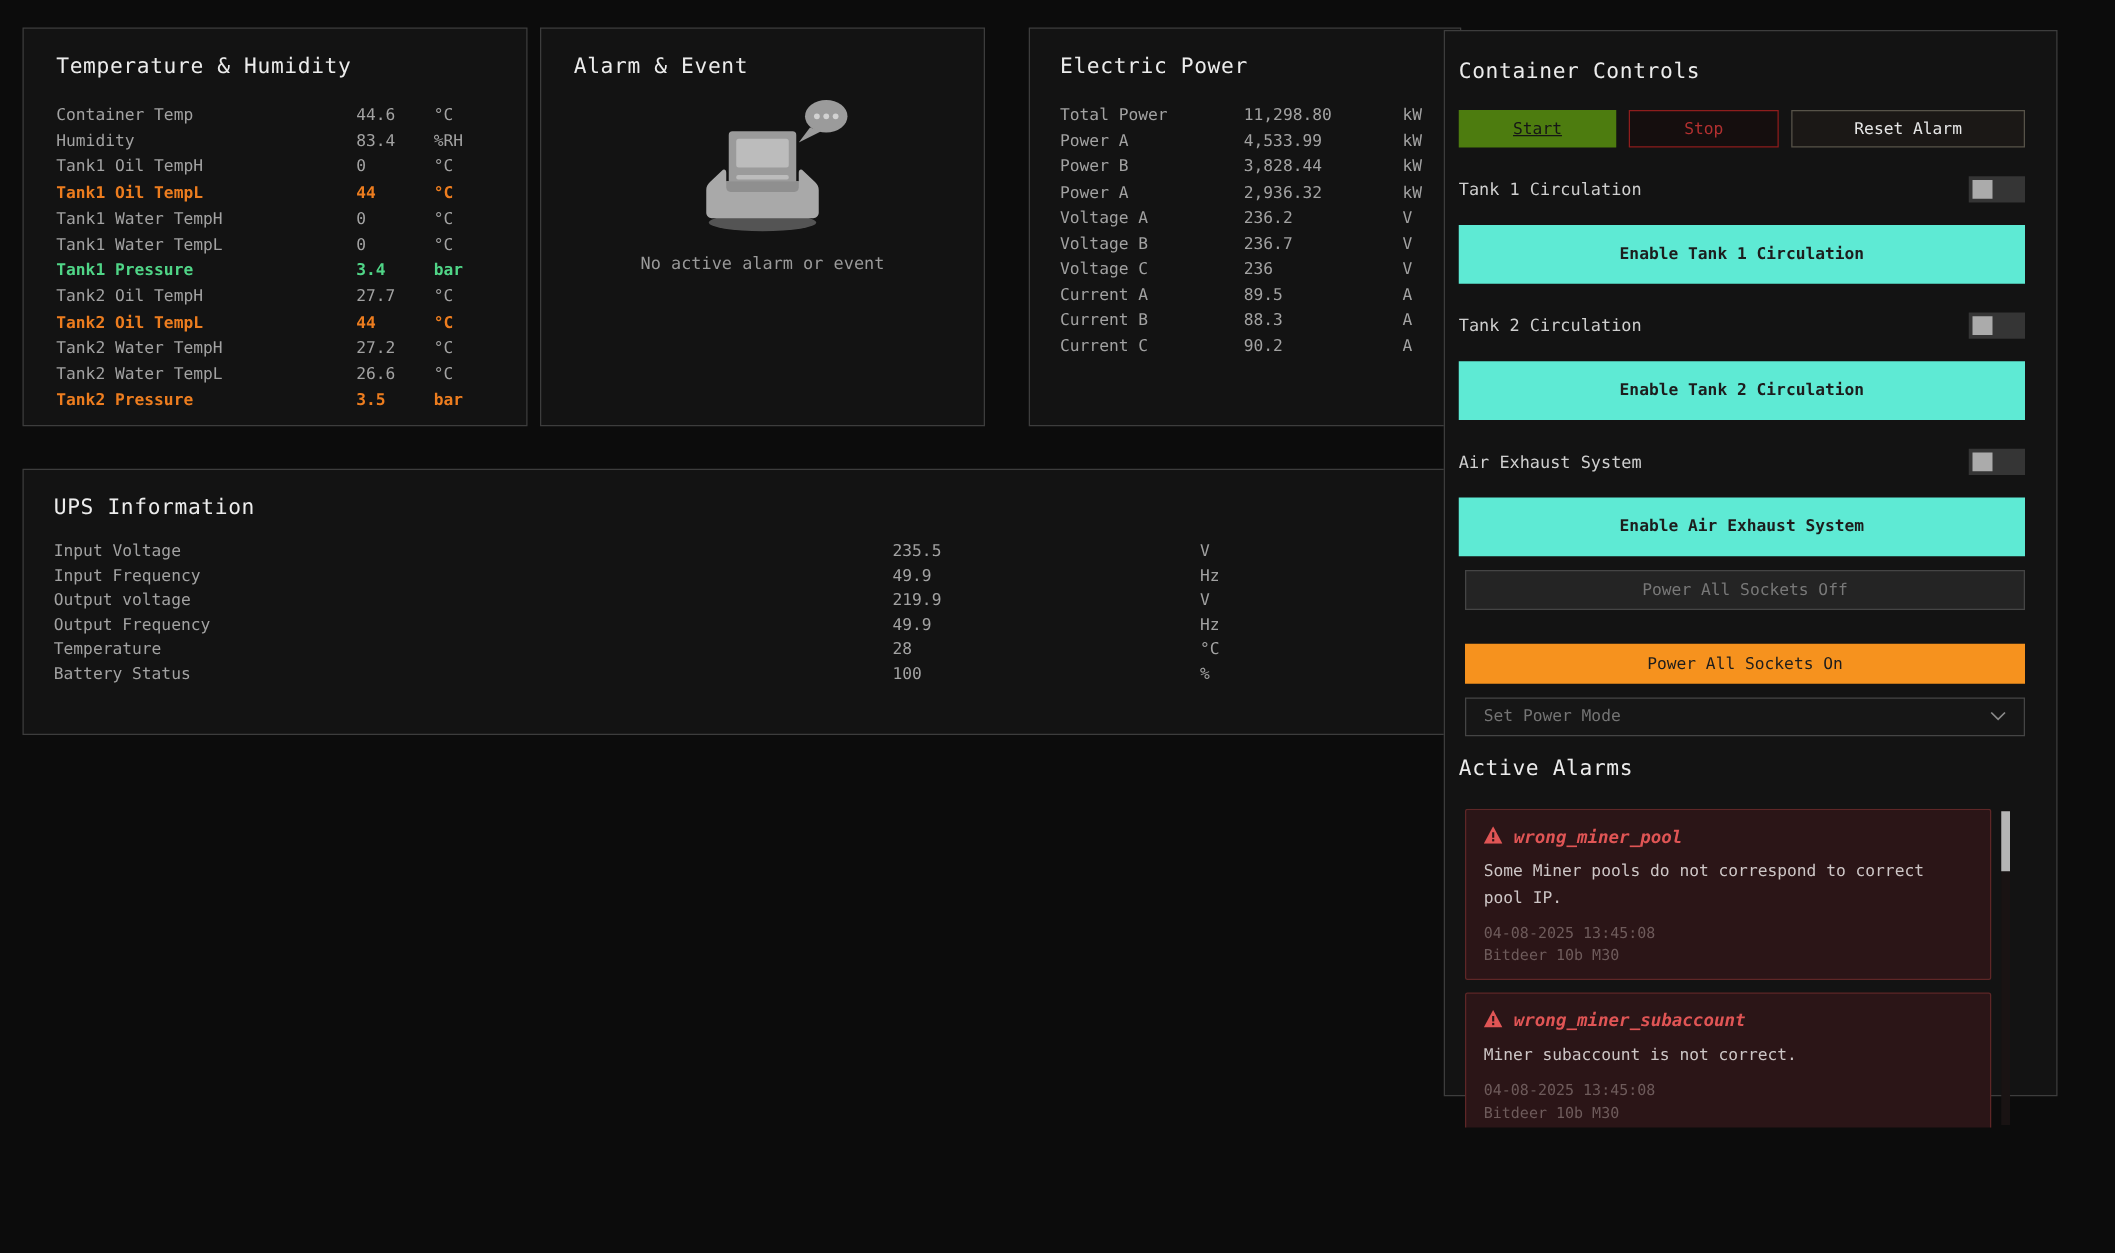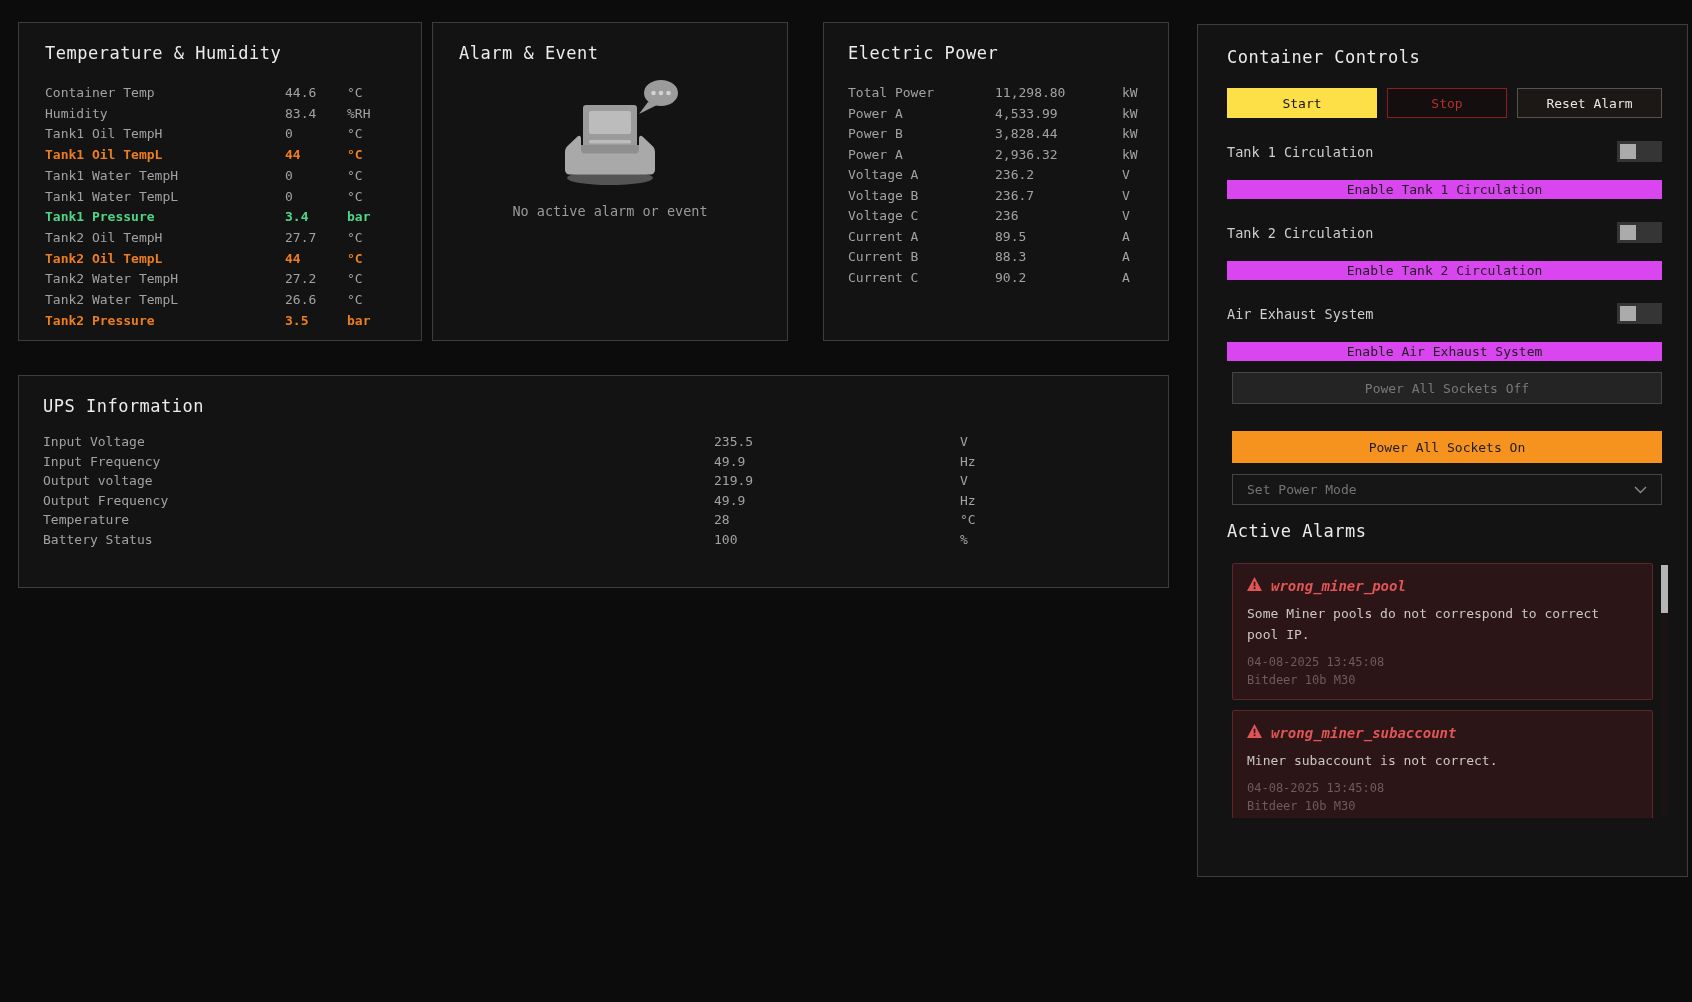--- a/index.html
+++ b/index.html
@@ -37,38 +37,38 @@
   .p-ups   .meter-row { grid-template-columns:671px 246px auto; line-height:19.5px; }
   .meter-row.warn { color:#ED7D1F; font-weight:bold; }
   .meter-row.ok   { color:#50D587; font-weight:bold; }
 
   
   .empty-wrap { display:flex; flex-direction:column; align-items:center; }
   .empty-icon { margin-top:16px; }
   .empty-text { margin-top:12px; font-size:13.5px; color:#9A9A9A; }
 
   
-  .p-controls { left:1197px; top:24px; width:491px; height:853px; padding:22px 25px 0 29px; }
+  .p-controls { left:1155px; top:24px; width:491px; height:853px; padding:22px 25px 0 11px; }
   .btn {
     display:flex; align-items:center; justify-content:center;
     font-family:"DejaVu Sans Mono", monospace;
     font-size:13px; height:30px; cursor:pointer;
     border:none; background:none; color:#A2A2A2; white-space:nowrap;
   }
   .btn-row { display:flex; gap:10px; margin-top:21px; }
-  .btn-start { width:150px; background:#fde047; color:#161616; }
+  .btn-start { width:126px; background:#4d7c0f; color:#161616;text-decoration:underline; }
   .btn-stop  { width:120px; background:#150E0E; border:1px solid #8E1D1D; color:#B23030; }
   .btn-reset { flex:1; background:#1B1816; border:1px solid #575349; color:#E6E6E6; }
 
   .toggle-group { margin-top:18px; }
   .toggle-row { display:flex; justify-content:space-between; align-items:center; height:31px; }
   .toggle-label { font-size:13.5px; color:#CFCFCF; }
   .switch { position:relative; width:45px; height:21px; background:#353535; display:inline-block; cursor:pointer; }
   .knob { position:absolute; left:3px; top:3px; width:16px; height:15px; background:#ABABAB; }
-  .btn-block { width:100%; margin-top:13px; height:19px; background:#d946ef; color:#1D1D1D; }
+  .btn-block { width:100%; margin-top:13px; height:47px; background:#5eead4; color:#1D1D1D;font-weight:bold; }
 
   .btn-sockets-on  { width:calc(100% - 5px); margin:27px 0 0 5px; height:32px; background:#F6921E; color:#1D1D1D; }
   .btn-sockets-off { width:calc(100% - 5px); margin:11px 0 0 5px; height:32px; background:#242424; border:1px solid #454545; color:#787878; }
   .select {
     width:calc(100% - 5px); margin:11px 0 0 5px; height:31px;
     background:#161616; border:1px solid #454545; color:#747474;
     display:flex; align-items:center; justify-content:space-between;
     padding:0 14px; font-size:13px; cursor:pointer;
   }
   .alarms-title { margin-top:16px; }

